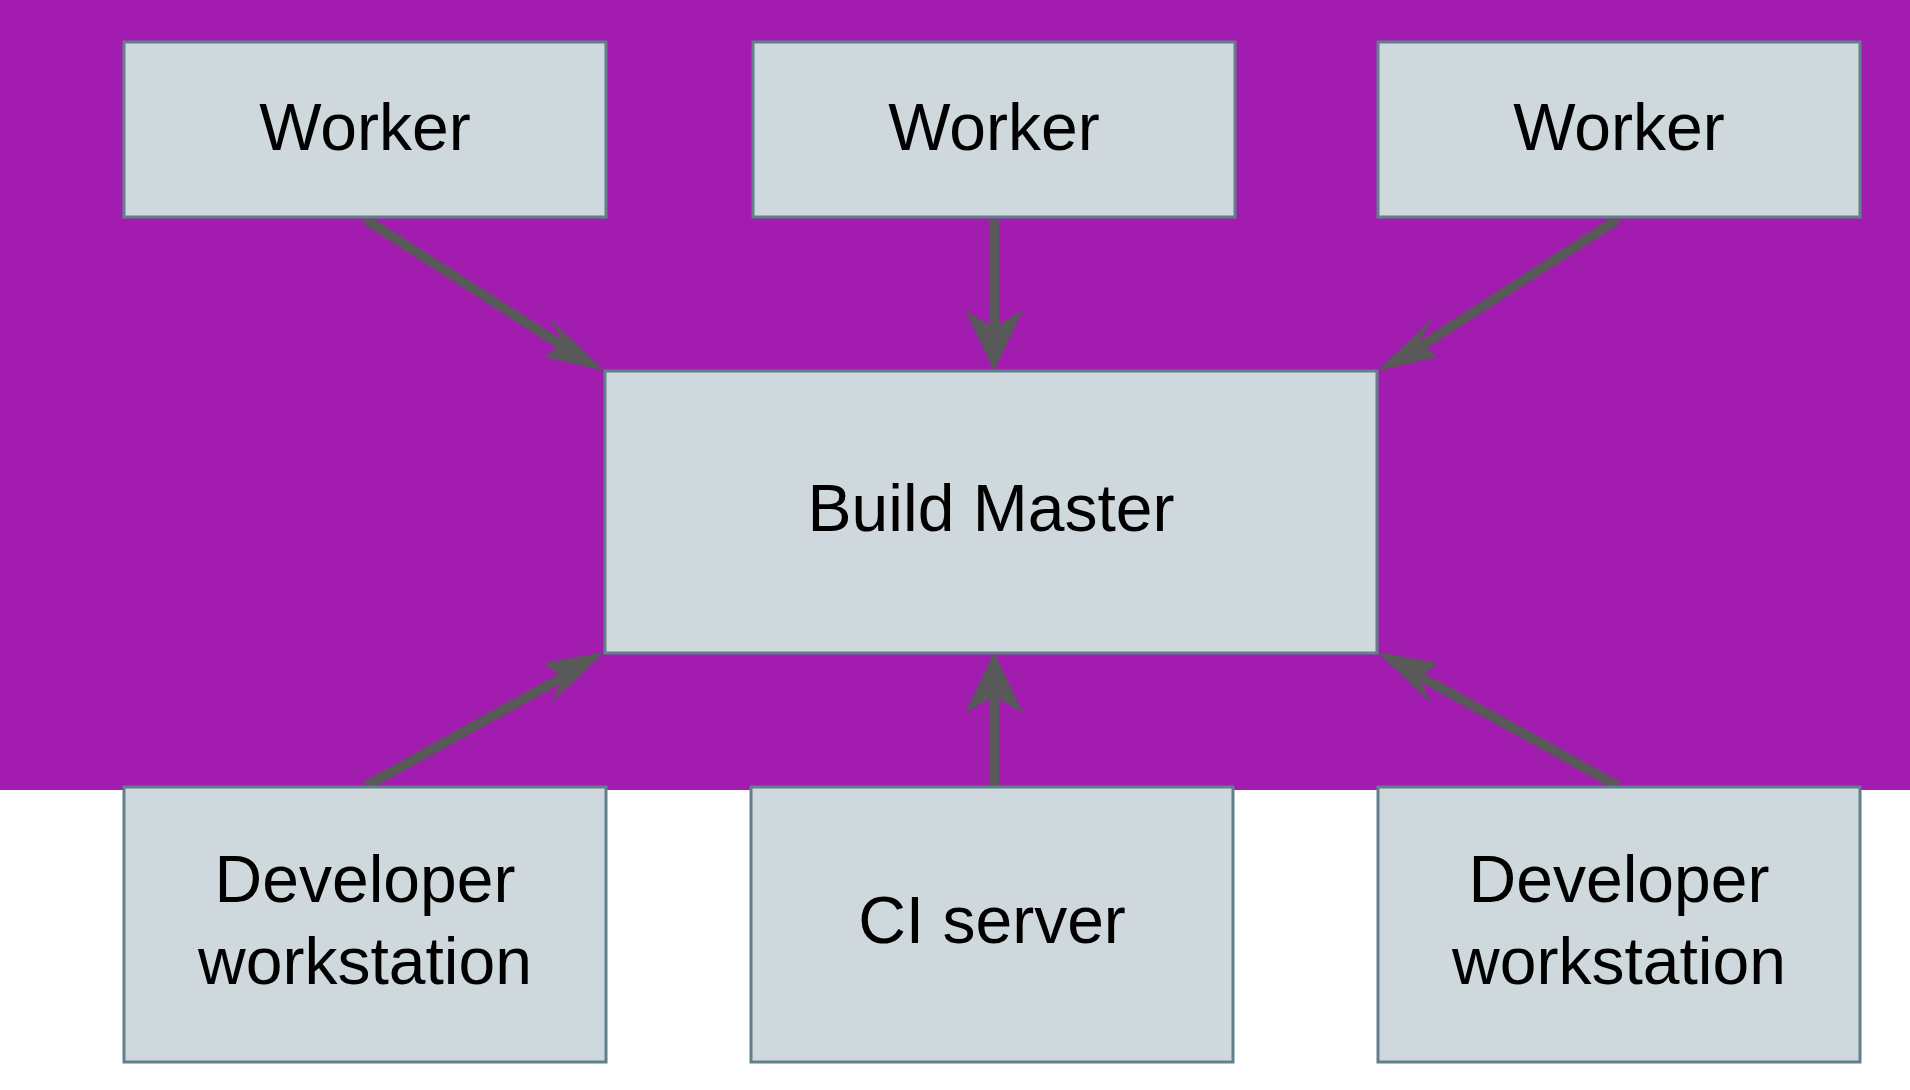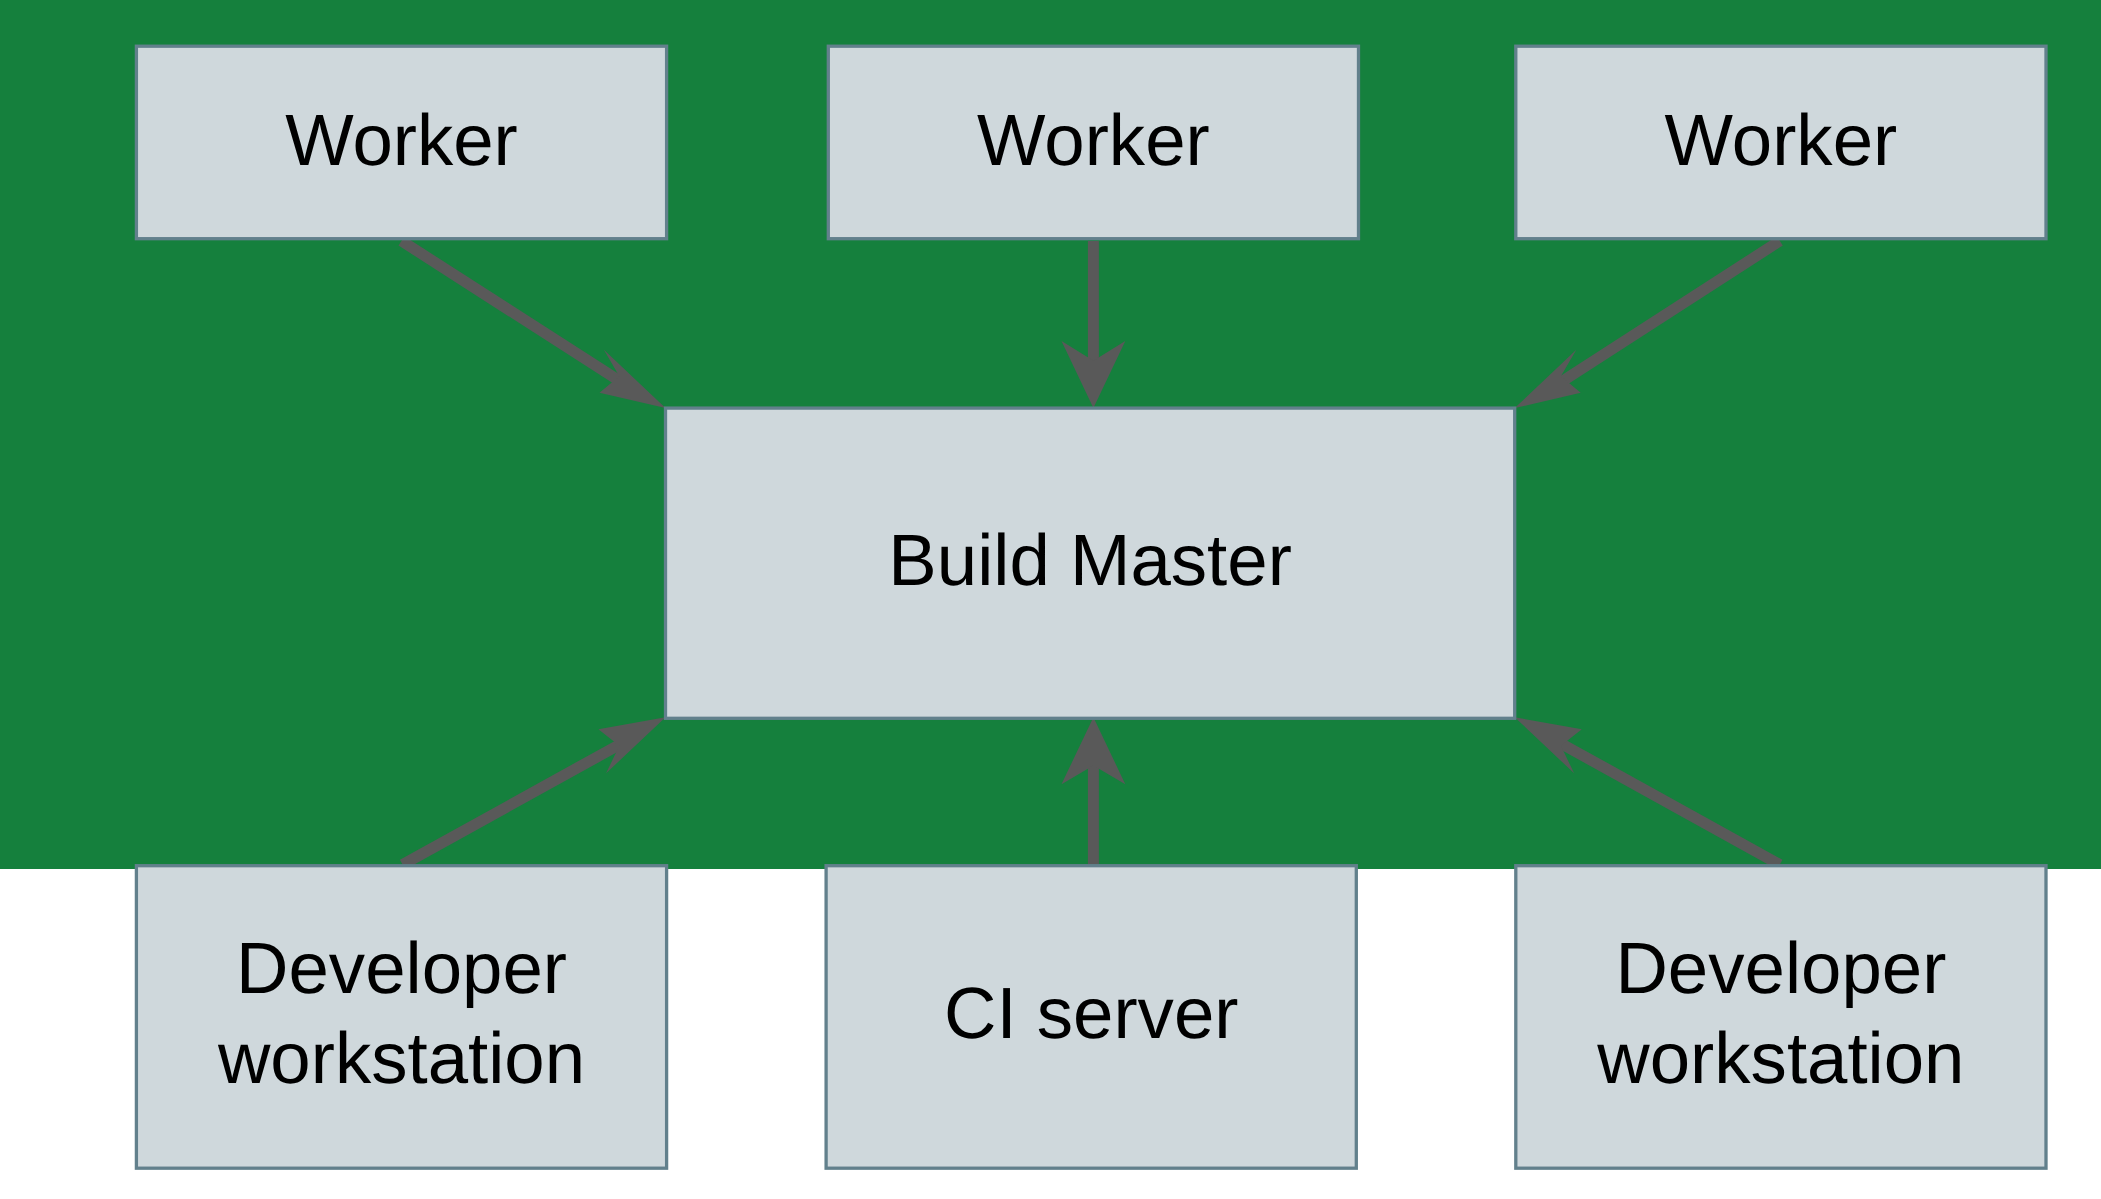--- a/index.html
+++ b/index.html
@@ -10,21 +10,21 @@
   body {
     width: 1910px;
     height: 1090px;
     overflow: hidden;
     font-family: "Liberation Sans", sans-serif;
   }
   #diagram-root {
     position: relative;
     width: 1910px;
     height: 790px;
-    background: #15803d;
+    background: #a21caf;
   }
   svg.diagram {
     display: block;
     width: 1910px;
     height: 1090px;
   }
   .node-rect {
     fill: #cfd8dc;
     stroke: #62808c;
     stroke-width: 3;

